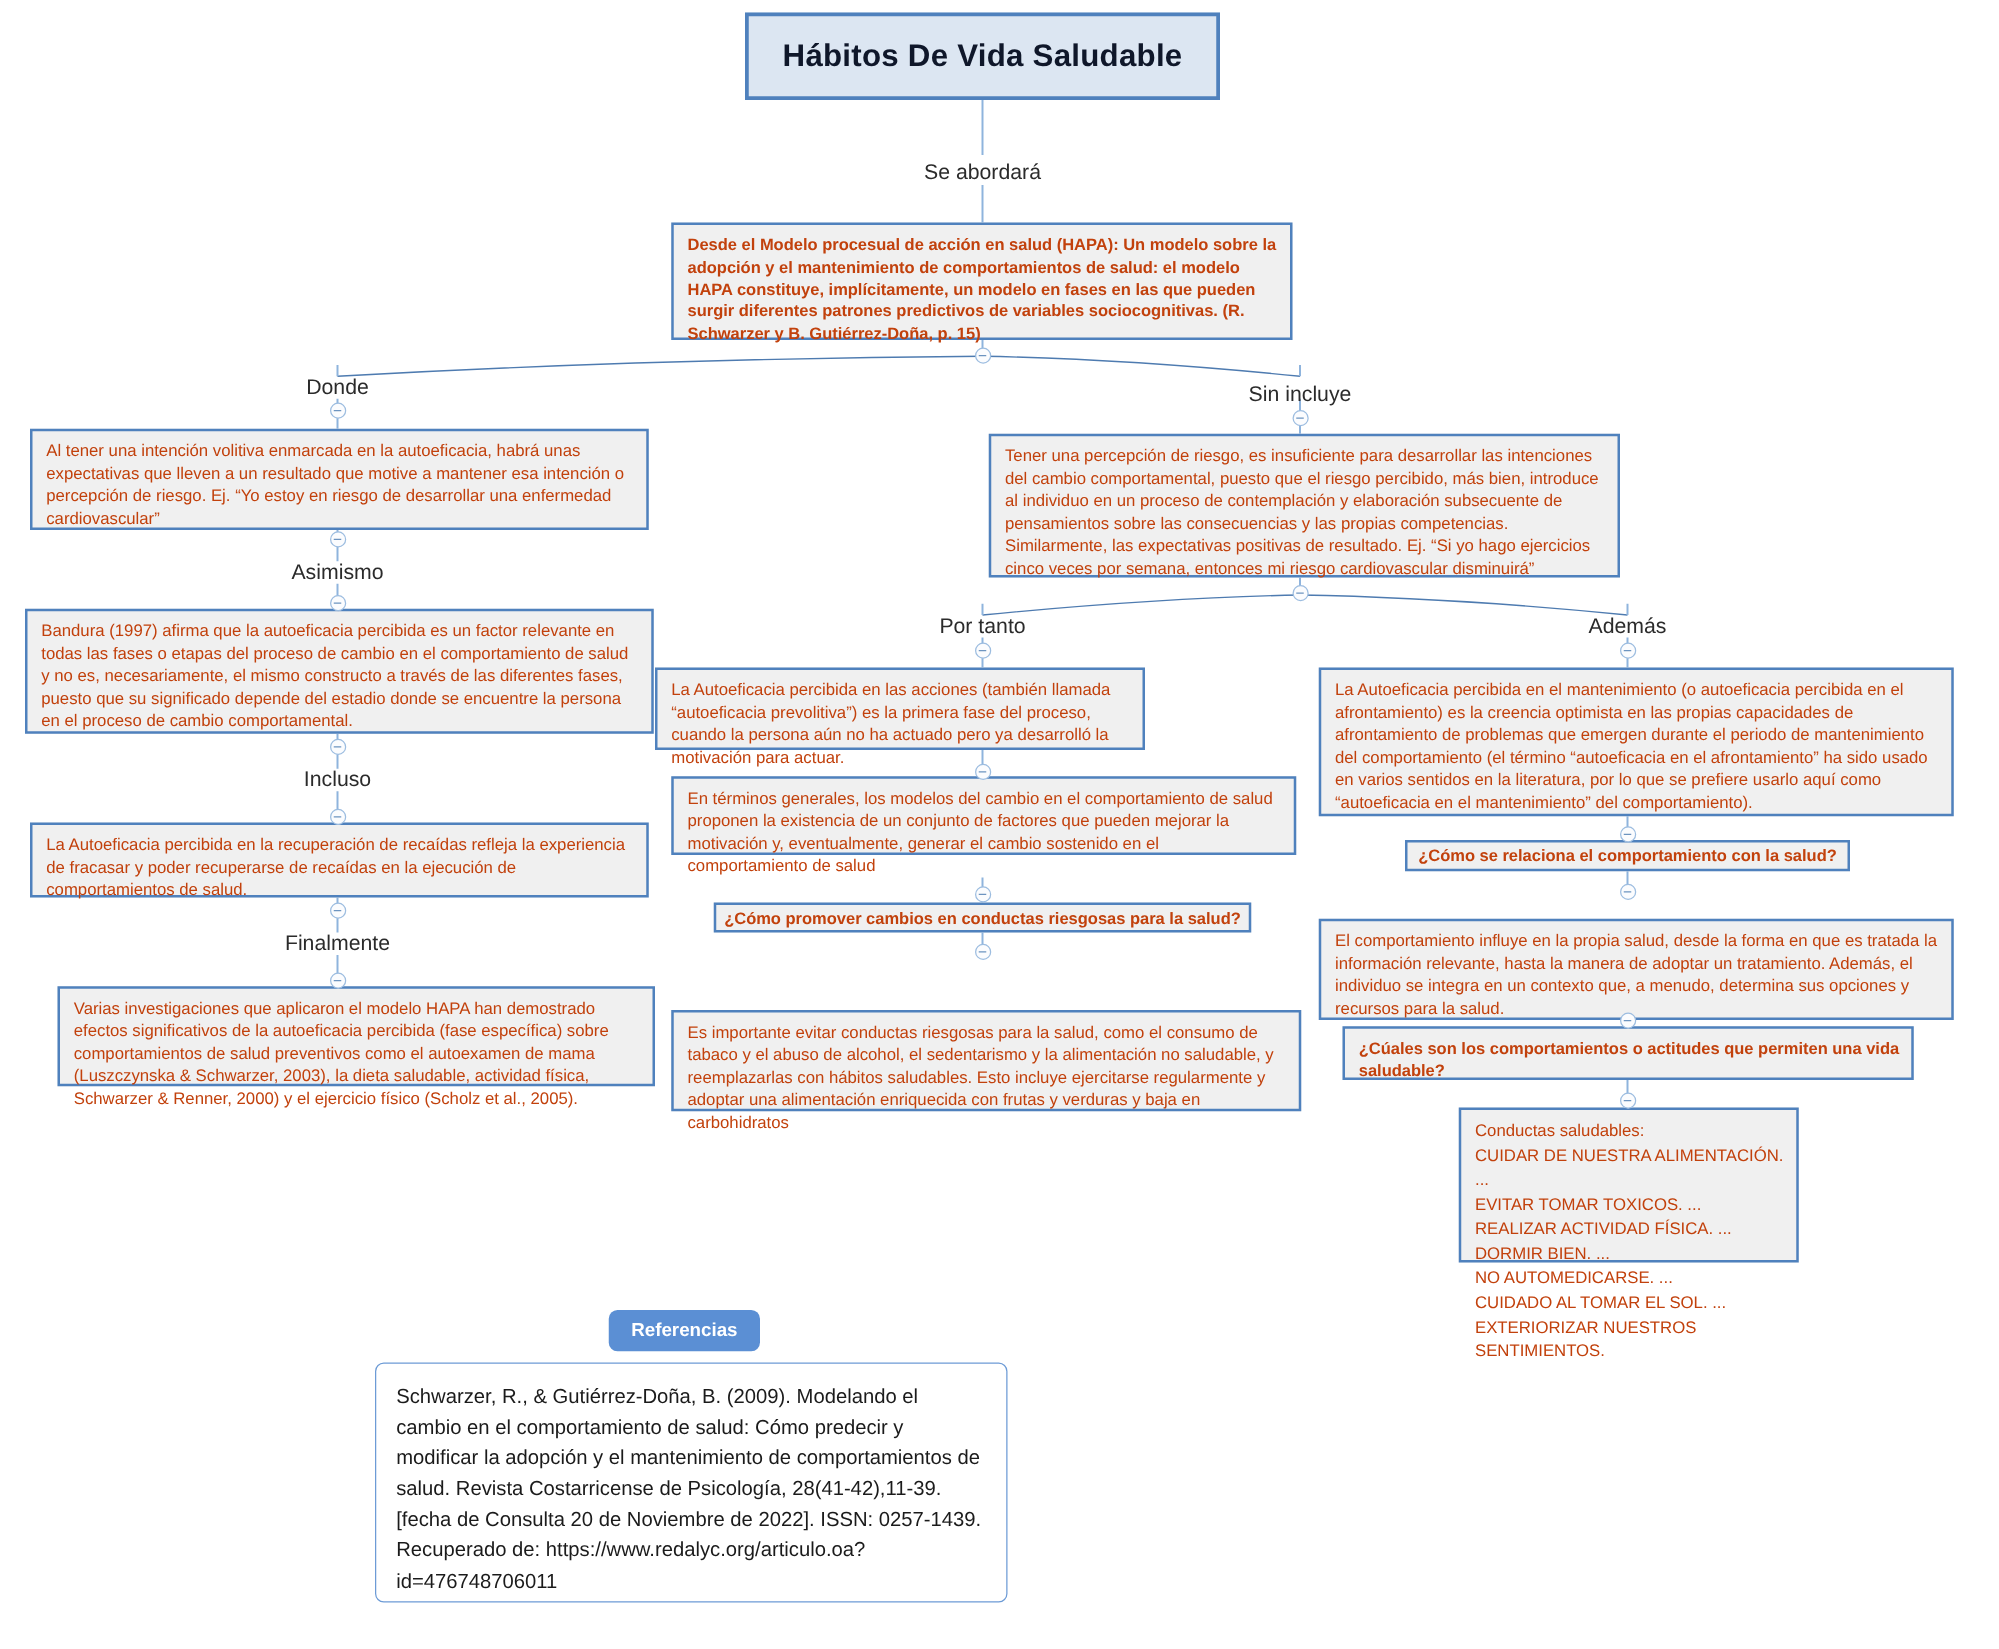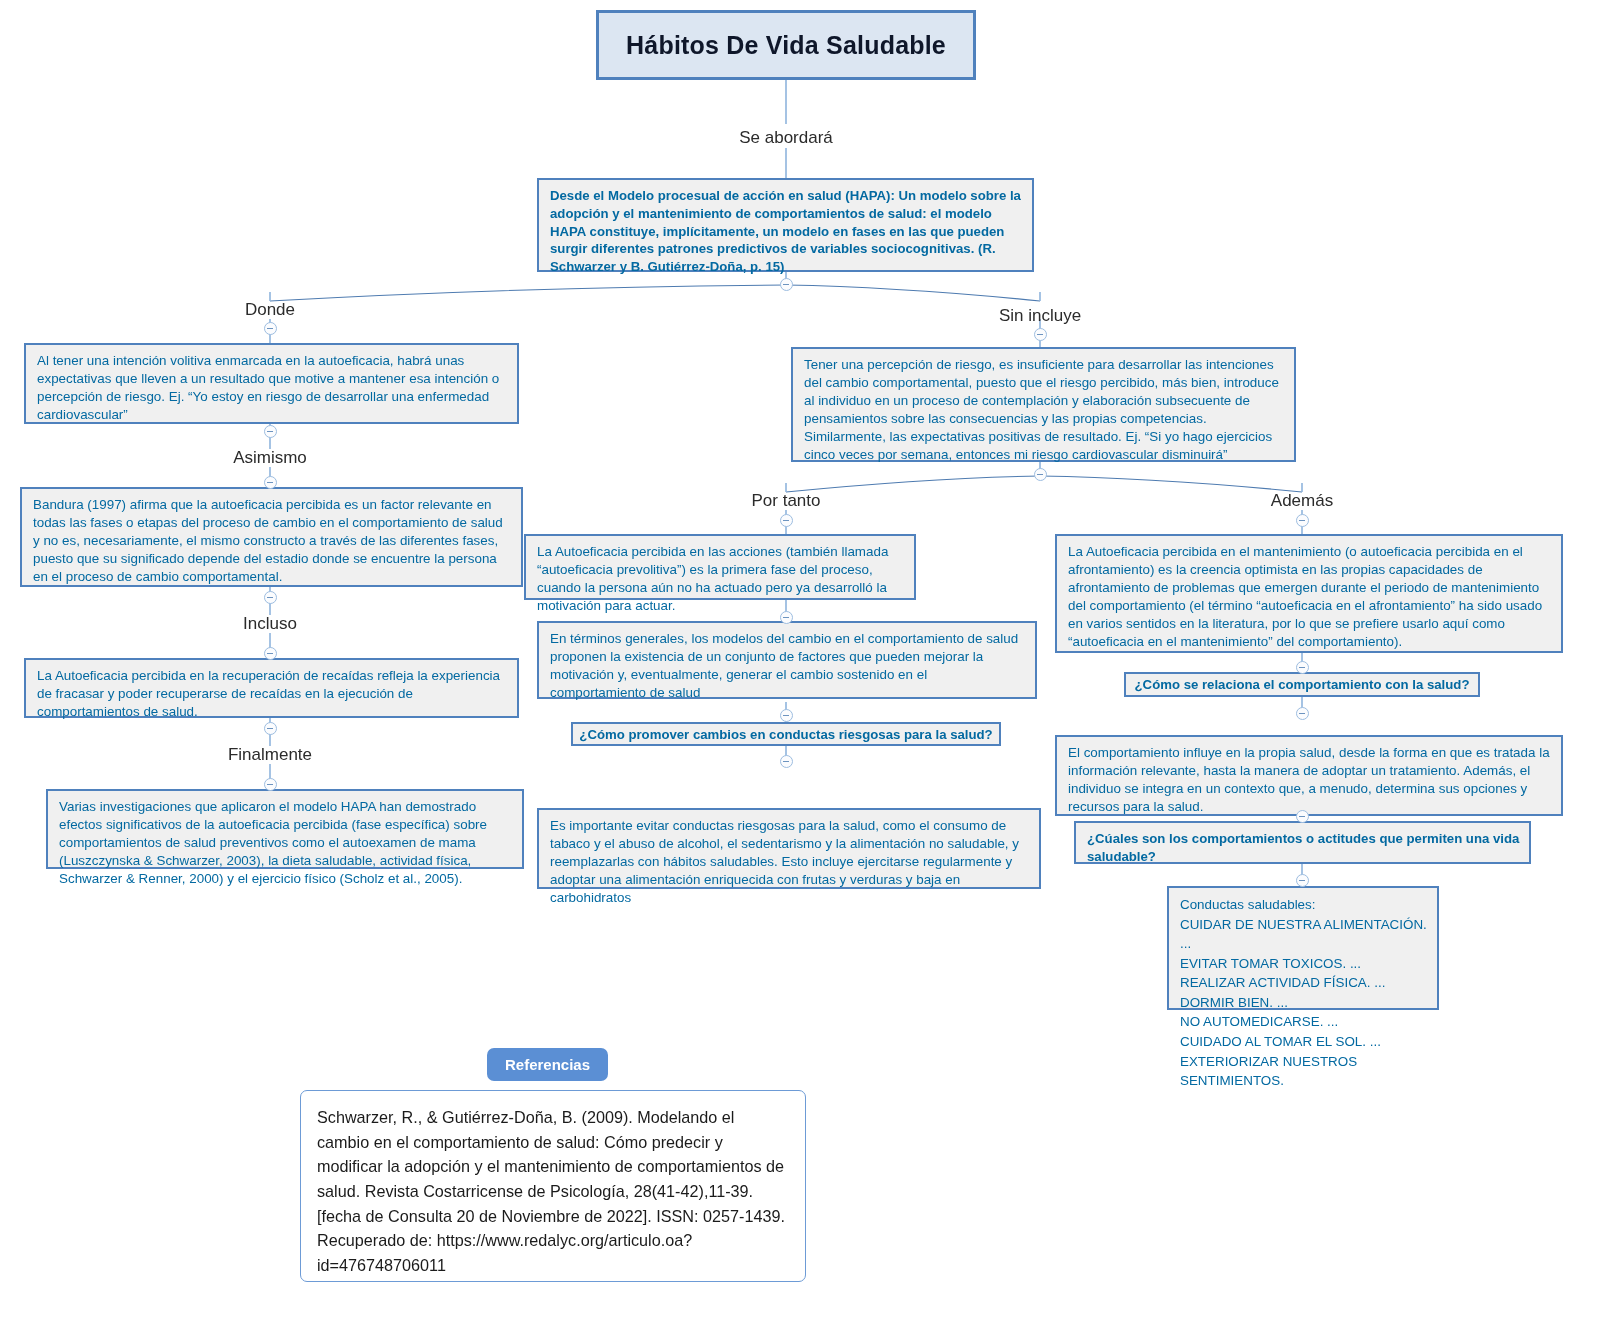--- a/index.html
+++ b/index.html
@@ -61,21 +61,21 @@
     position: absolute;
     box-sizing: border-box;
     background: #f0f0f0;
     border: 2.5px solid #4f81bd;
     z-index: 4;
   }
   .box-inner {
     padding: 7px 9px 7px 11px;
     font-size: 13.4px;
     line-height: 1.35;
-    color: #0369a1;
+    color: #c2410c;
     white-space: pre-line;
   }
   .box.bold .box-inner {
     font-weight: bold;
     font-size: 13.2px;
   }
   
   .title-box {
     position: absolute;
     box-sizing: border-box;
@@ -247,21 +247,21 @@
   </div>
 
   <div class="box" style="left:791px; top:347px; width:505px; height:115px;">
     <div class="box-inner">Tener una percepción de riesgo, es insuficiente para desarrollar las intenciones del cambio comportamental, puesto que el riesgo percibido, más bien, introduce al individuo en un proceso de contemplación y elaboración subsecuente de pensamientos sobre las consecuencias y las propias competencias. Similarmente, las expectativas positivas de resultado. Ej. “Si yo hago ejercicios cinco veces por semana, entonces mi riesgo cardiovascular disminuirá”</div>
   </div>
 
   <div class="box" style="left:524px; top:534px; width:392px; height:66px;">
     <div class="box-inner">La Autoeficacia percibida en las acciones (también llamada “autoeficacia prevolitiva”) es la primera fase del proceso, cuando la persona aún no ha actuado pero ya desarrolló la motivación para actuar.</div>
   </div>
 
-  <div class="box" style="left:537px; top:621px; width:500px; height:78px;">
+  <div class="box" style="left:537px; top:621px; width:500px; height:63px;">
     <div class="box-inner">En términos generales, los modelos del cambio en el comportamiento de salud proponen la existencia de un conjunto de factores que pueden mejorar la motivación y, eventualmente, generar el cambio sostenido en el comportamiento de salud</div>
   </div>
 
   <div class="box bold" style="left:571px; top:722px; width:430px; height:24px;">
     <div class="box-inner" style="padding:2px 6px; text-align:center;">¿Cómo promover cambios en conductas riesgosas para la salud?</div>
   </div>
 
   <div class="box" style="left:537px; top:764px; width:504px; height:81px;margin-top:44px;">
     <div class="box-inner">Es importante evitar conductas riesgosas para la salud, como el consumo de tabaco y el abuso de alcohol, el sedentarismo y la alimentación no saludable, y reemplazarlas con hábitos saludables. Esto incluye ejercitarse regularmente y adoptar una alimentación enriquecida con frutas y verduras y baja en carbohidratos</div>
   </div>

